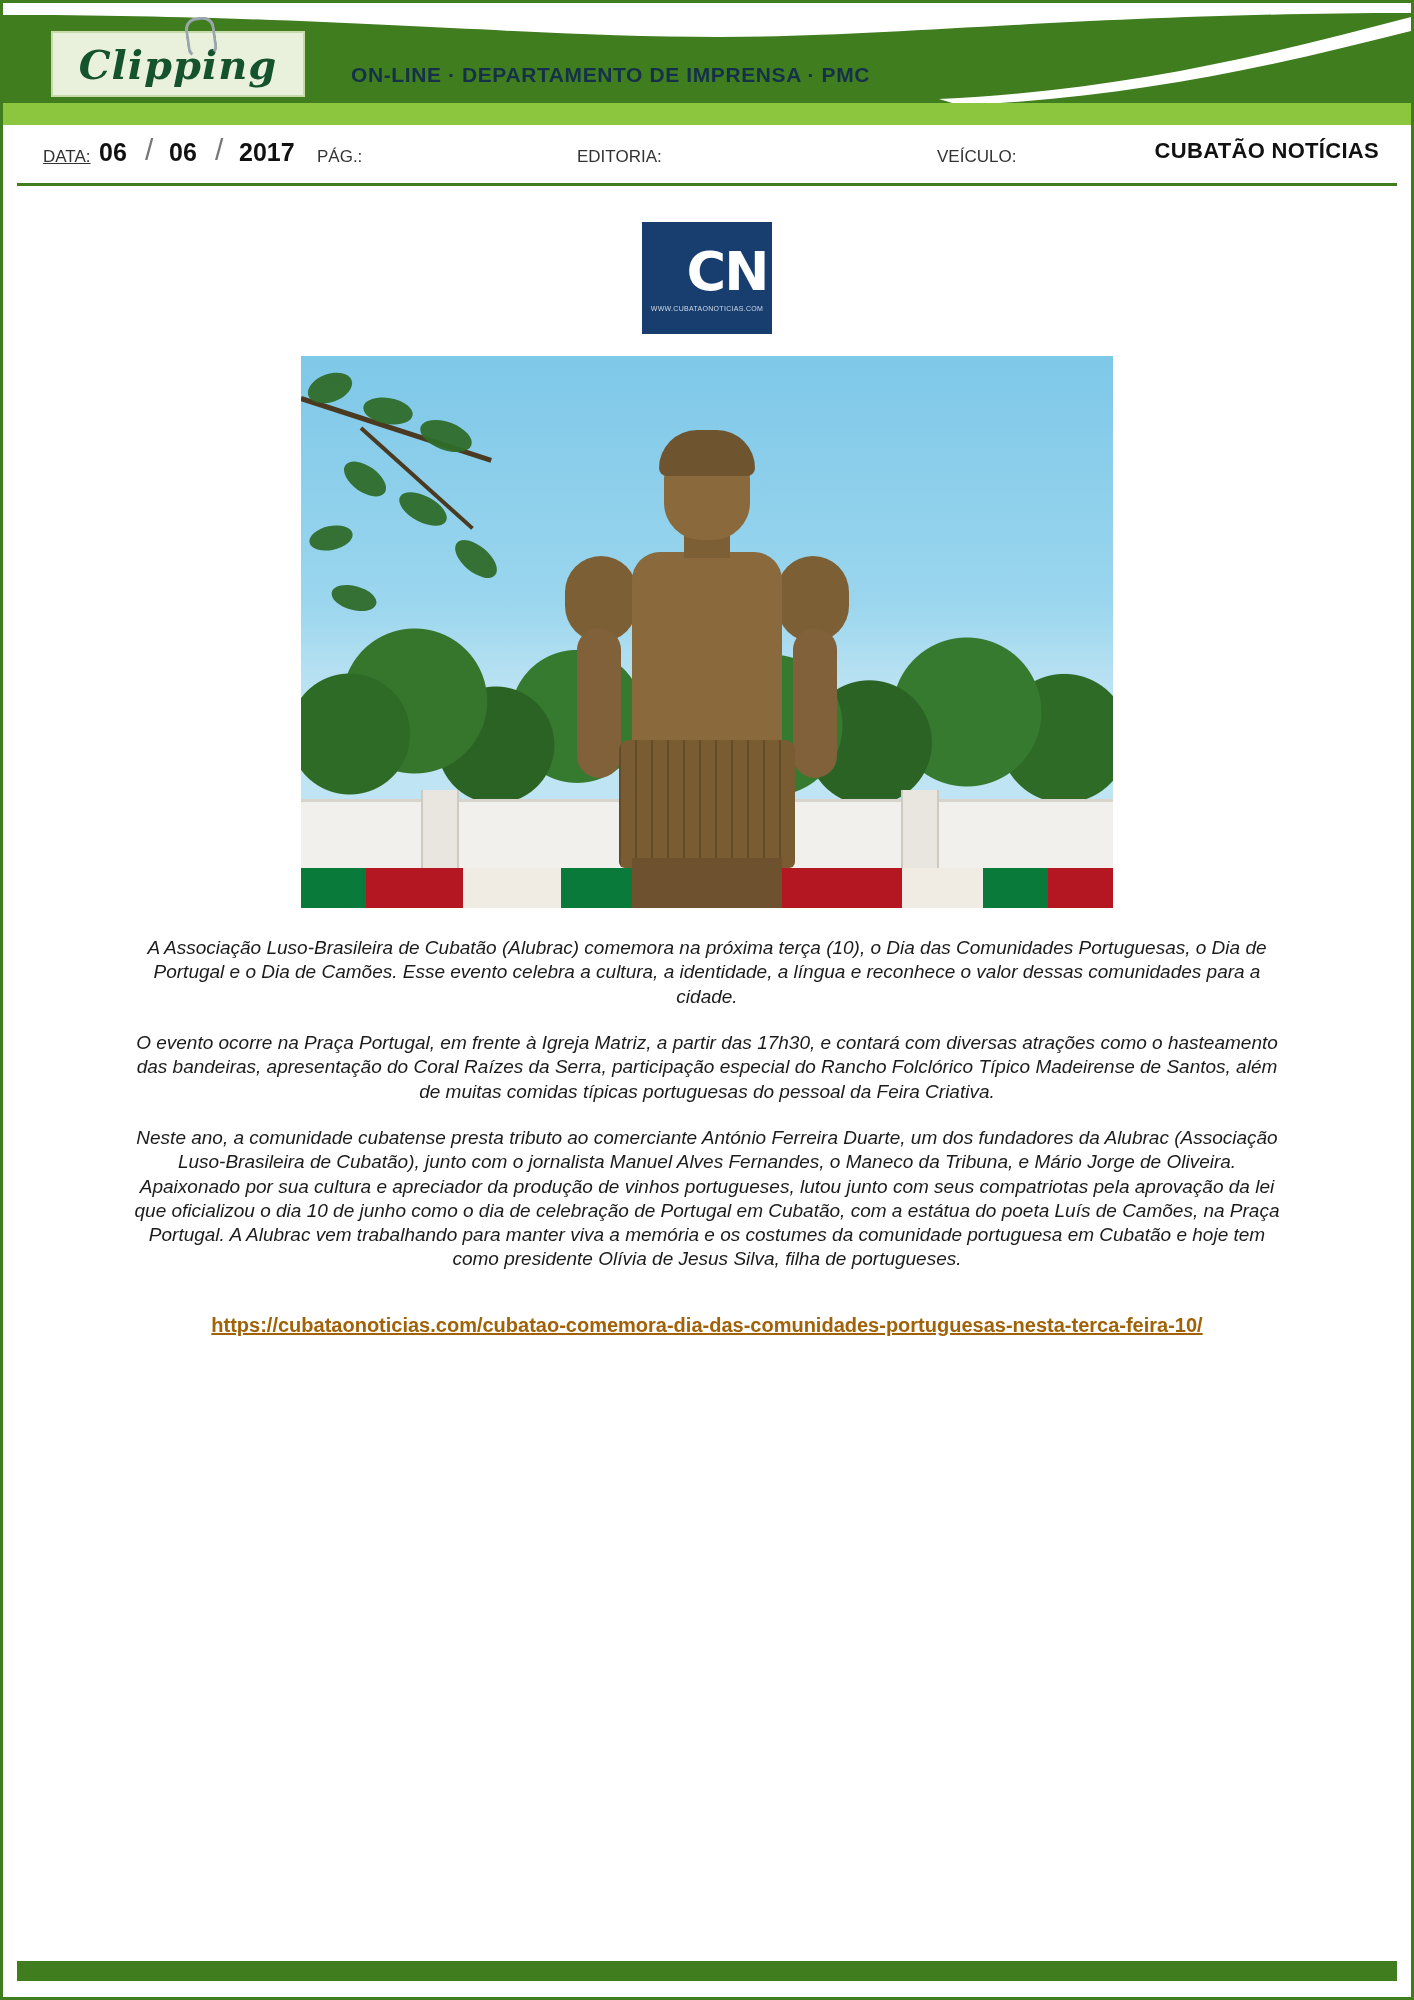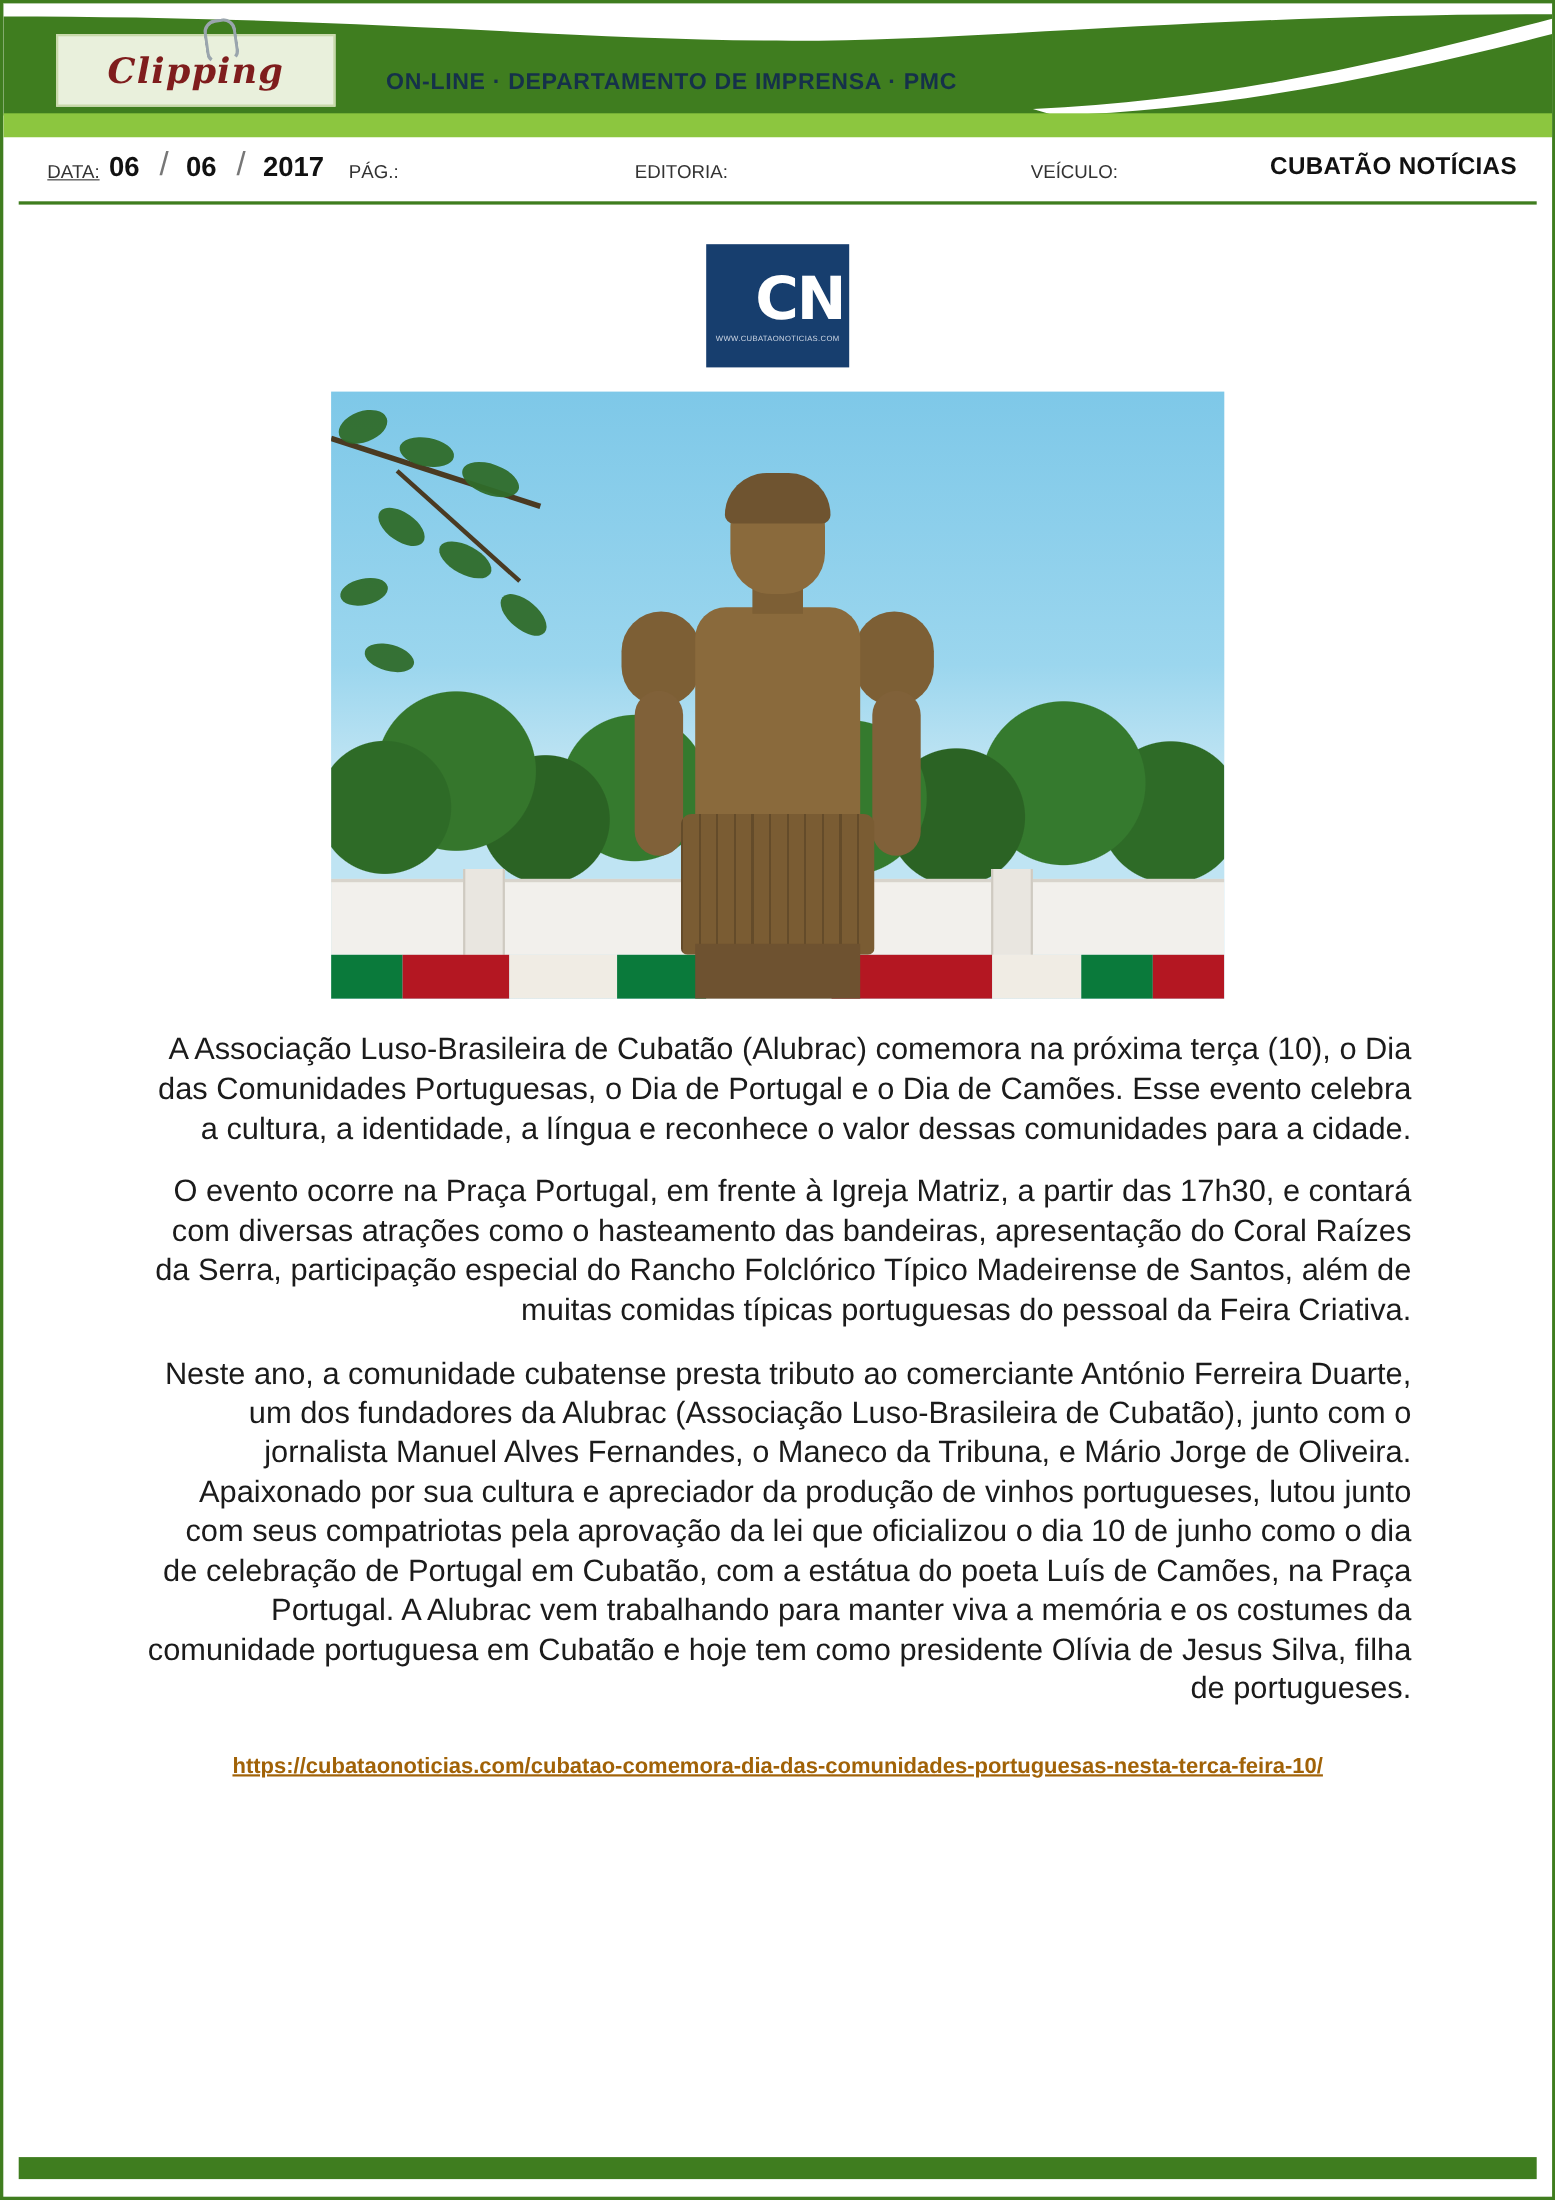--- a/index.html
+++ b/index.html
@@ -63,22 +63,22 @@
     background: #e9f0dc;
     border: 2px solid #c8d9aa;
     display: flex;
     align-items: center;
     justify-content: center;
   }
   .clipping-word {
     font-family: "DejaVu Serif", serif;
     font-style: italic;
     font-weight: bold;
-    font-size: 32px;
-    color: #7f1d1d;
+    font-size: 40px;
+    color: #14532d;
     letter-spacing: 1px;
   }
   .clip-paper {
     position: absolute;
     left: 183px;
     top: 14px;
     width: 24px;
     height: 34px;
     border: 3px solid #9aa5ad;
     border-radius: 12px 12px 10px 10px;
@@ -333,25 +333,26 @@
     width: 150px;
     height: 50px;
     background: #6e5230;
   }
 
   
   .article {
     margin: 28px 128px 0 128px;
   }
   .article p {
-    font-size: 28px;
+    font-style: italic;
+    font-size: 19px;
     line-height: 1.28;
     margin: 0 0 22px 0;
     color: #1b1b1b;
-    text-align: right;
+    text-align: center;
   }
 
   
   .source {
     margin: 40px 130px 0 130px;
     text-align: center;
   }
   .source a {
     color: #a16207;
     font-weight: bold;

